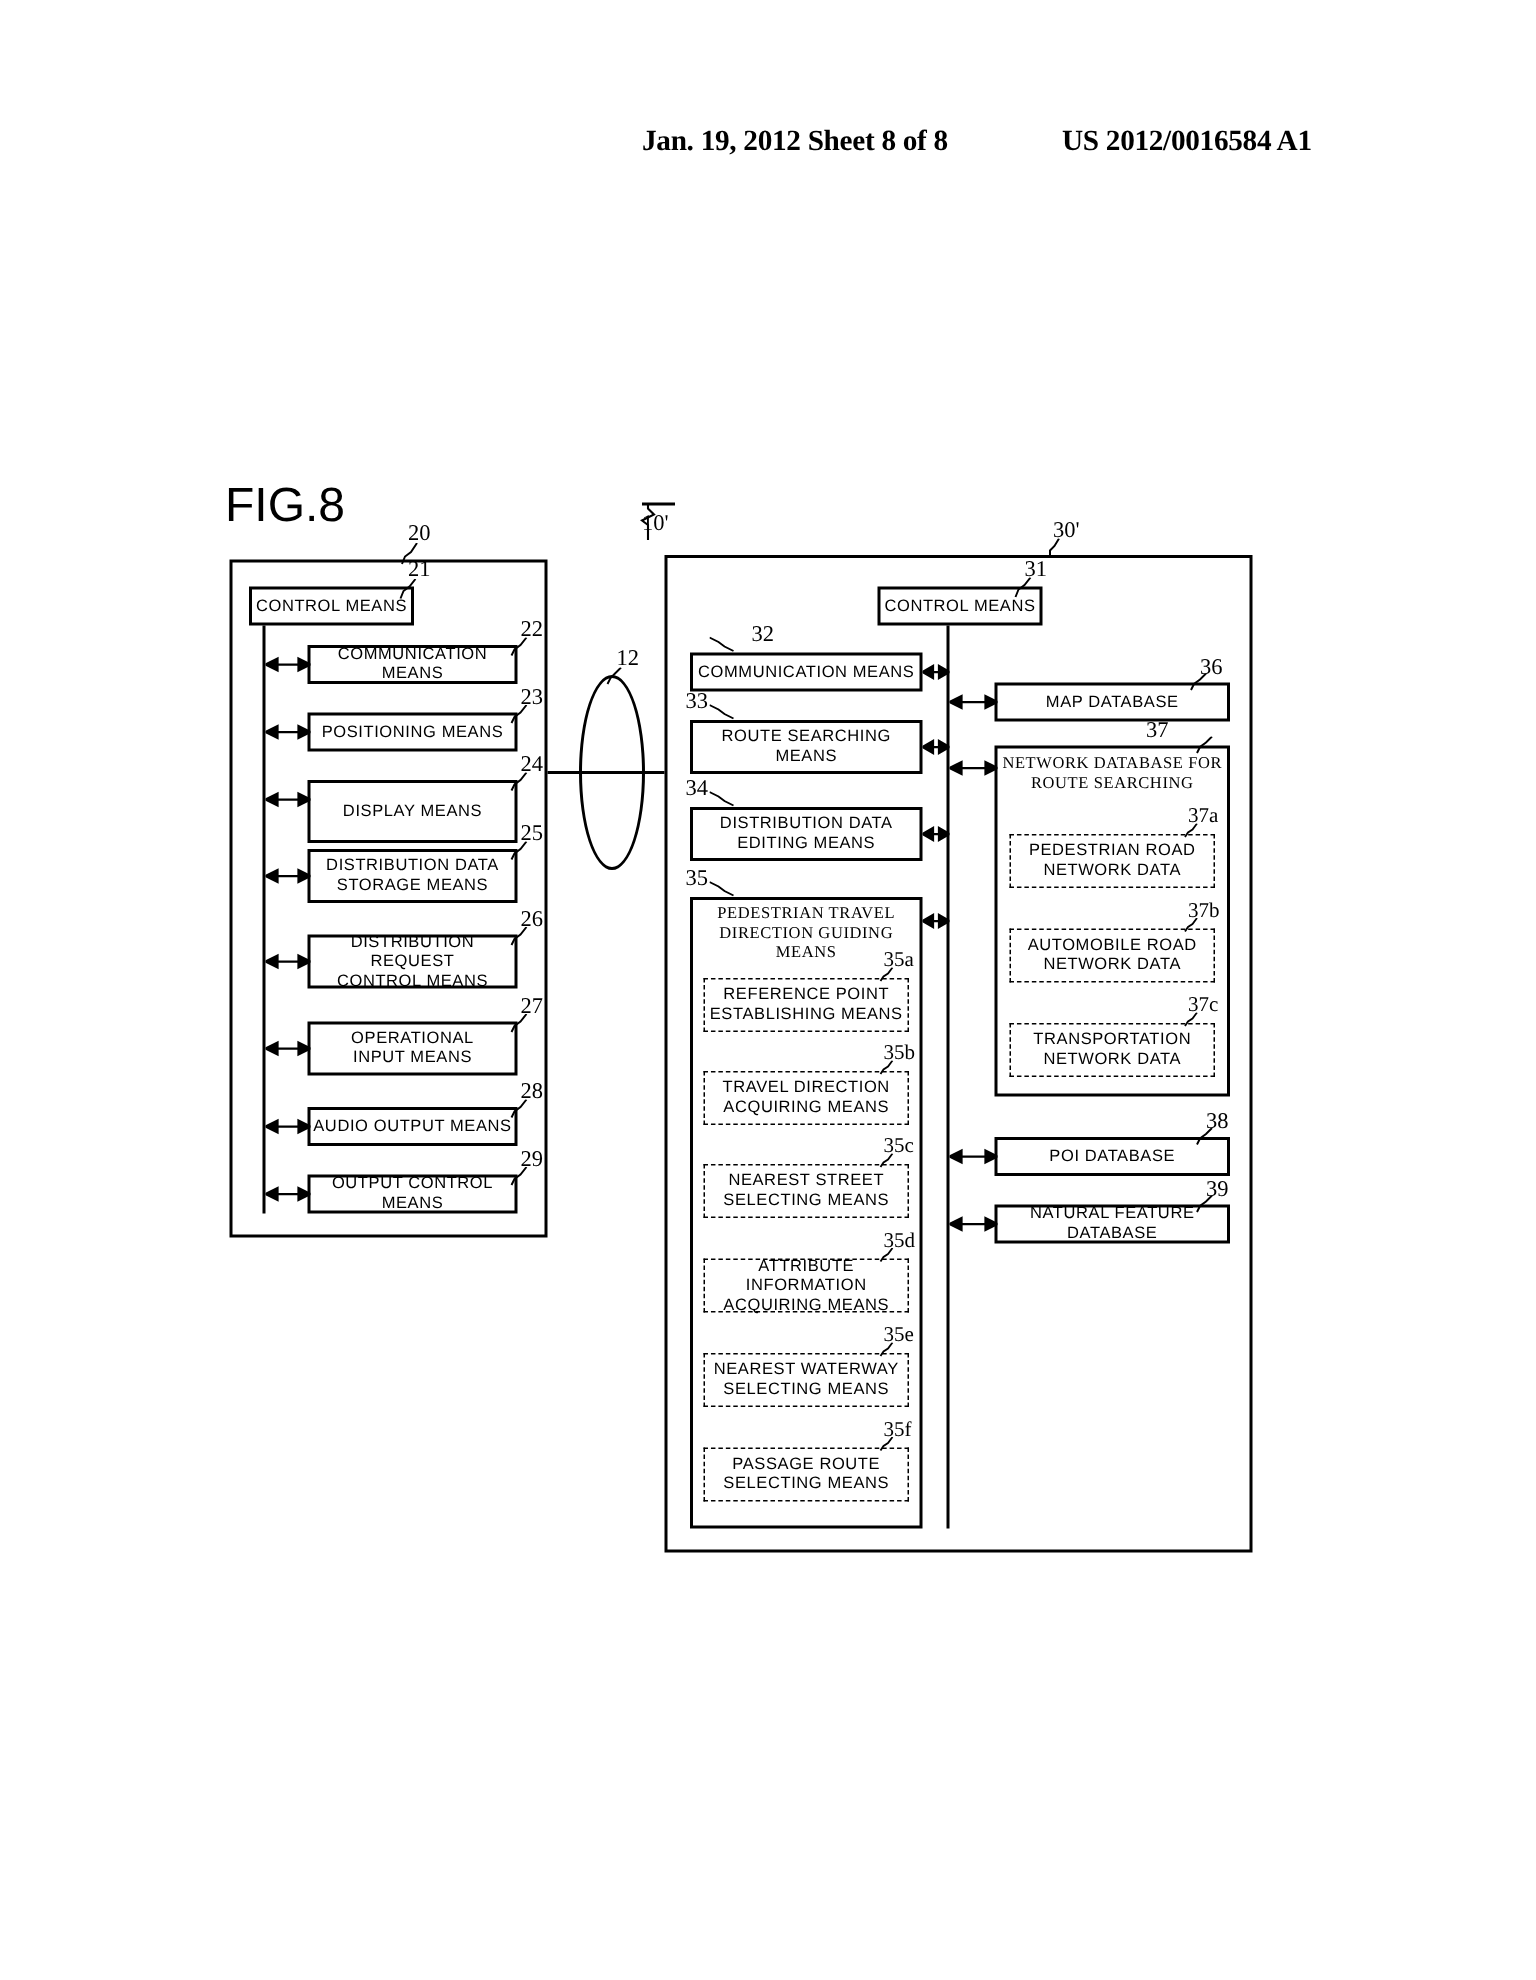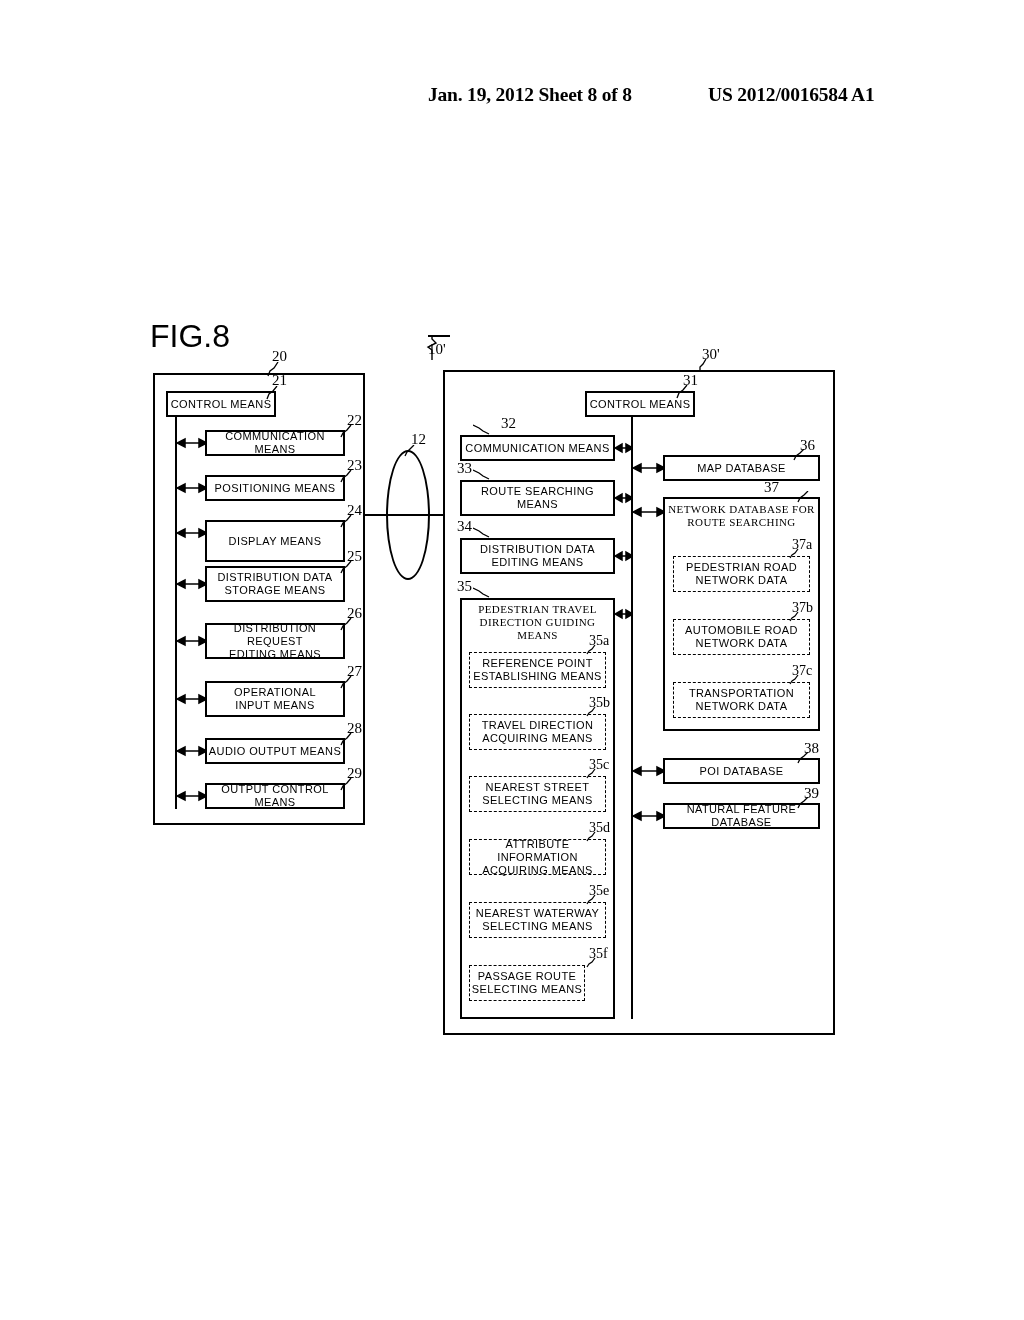--- a/index.html
+++ b/index.html
@@ -196,21 +196,21 @@
 </svg>
 <svg class="darrow" style="left:177px; top:578px; width:30px; height:12px;">
   <g stroke="#000" stroke-width="1.5" fill="#000">
     <line x1="4" y1="6" x2="26" y2="6"></line>
     <polygon points="0,6 8,2 8,10"></polygon>
       <polygon points="30,6 22,2 22,10"></polygon>
   </g>
 </svg>
 
 <div class="box" style="left:205px; top:623px; width:140px; height:36px;">DISTRIBUTION REQUEST
-EDITING MEANS</div>
+CONTROL MEANS</div>
 <div class="ref" style="left:347px; top:605px;">26</div>
 <svg class="leader" style="left:340px; top:618px; width:16px; height:13px;">
   <path d="M11,0 L7,5 L3,8 L1,12" stroke="#000" stroke-width="1.3" fill="none"></path>
 </svg>
 <svg class="darrow" style="left:177px; top:635px; width:30px; height:12px;">
   <g stroke="#000" stroke-width="1.5" fill="#000">
     <line x1="4" y1="6" x2="26" y2="6"></line>
     <polygon points="0,6 8,2 8,10"></polygon>
       <polygon points="30,6 22,2 22,10"></polygon>
   </g>
@@ -362,21 +362,21 @@
   <path d="M9,0 L6,4 L3,6 L1,9" stroke="#000" stroke-width="1.2" fill="none"></path>
 </svg>
 
 <div class="box dashed" style="left:469px; top:902px; width:137px; height:36px;">NEAREST WATERWAY
 SELECTING MEANS</div>
 <div class="ref" style="left:589px; top:883px; font-size:14px;">35e</div>
 <svg class="leader" style="left:586px; top:895px; width:14px; height:10px;">
   <path d="M9,0 L6,4 L3,6 L1,9" stroke="#000" stroke-width="1.2" fill="none"></path>
 </svg>
 
-<div class="box dashed" style="left:469px; top:965px; width:116px; height:36px;">PASSAGE ROUTE
+<div class="box dashed" style="left:469px; top:965px; width:137px; height:36px;">PASSAGE ROUTE
 SELECTING MEANS</div>
 <div class="ref" style="left:589px; top:946px; font-size:14px;">35f</div>
 <svg class="leader" style="left:586px; top:958px; width:14px; height:10px;">
   <path d="M9,0 L6,4 L3,6 L1,9" stroke="#000" stroke-width="1.2" fill="none"></path>
 </svg>
 
 <div class="box" style="left:663px; top:455px; width:157px; height:26px;">MAP DATABASE</div>
 <div class="ref" style="left:800px; top:437px;">36</div>
 <svg class="leader" style="left:793px; top:449px; width:16px; height:12px;">
   <path d="M11,0 L7,4 L3,7 L1,11" stroke="#000" stroke-width="1.3" fill="none"></path>

